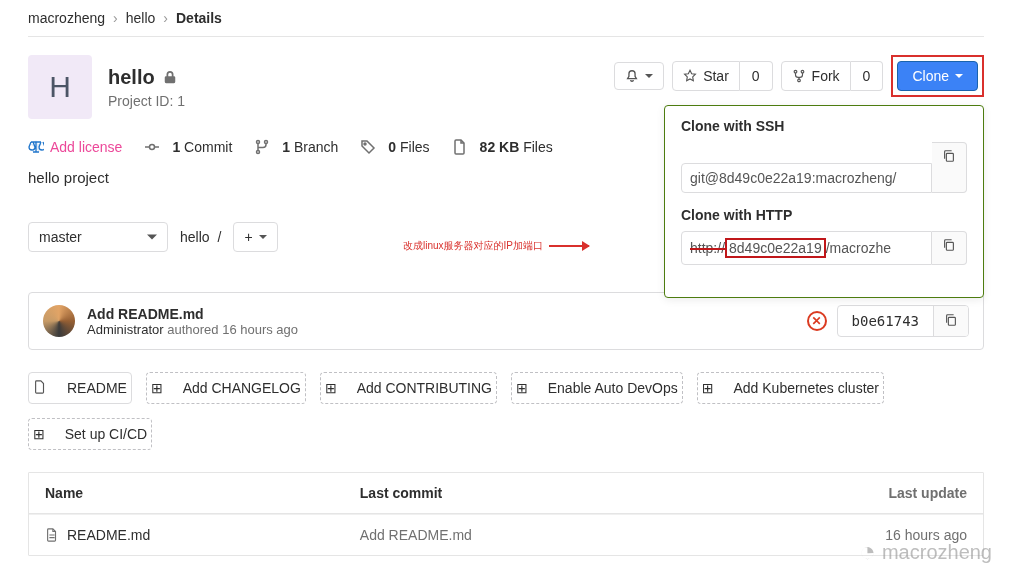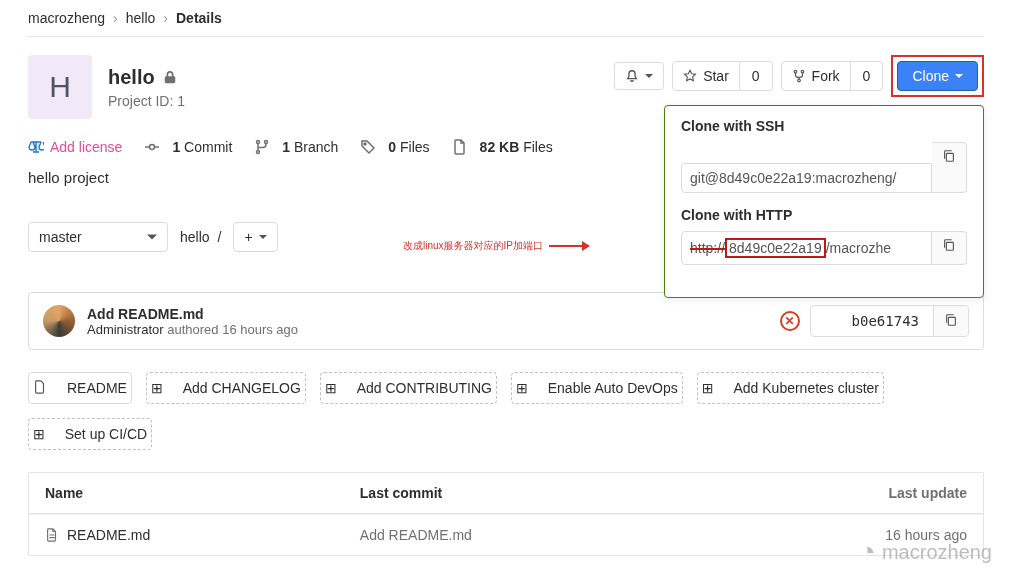--- a/index.html
+++ b/index.html
@@ -48,21 +48,21 @@
 .ann-line { width: 40px; height: 2px; background: #d9302c; position: relative; }
 .ann-line::after { content: ""; position: absolute; right: -1px; top: -4px; border-left: 8px solid #d9302c; border-top: 5px solid transparent; border-bottom: 5px solid transparent; }
 .commit-card { border: 1px solid #dcdcde; border-radius: 4px; margin-top: 40px; padding: 12px 14px; display: flex; align-items: center; justify-content: space-between; }
 .commit-left { display: flex; align-items: center; gap: 12px; }
 .commit-avatar { width: 32px; height: 32px; border-radius: 50%; background: conic-gradient(#e2a466,#965f33,#3a3a3a,#c79b67,#e2a466); }
 .commit-left .meta .msg { font-weight: 600; }
 .commit-left .meta .sub { color: #707070; font-size: 13px; }
 .commit-left .meta .sub .auth { color: #2e2e2e; }
 .commit-right { display: flex; align-items: center; gap: 10px; }
 .status-fail { width: 20px; height: 20px; border: 2px solid #db3b21; border-radius: 50%; display: flex; align-items: center; justify-content: center; color: #db3b21; font-size: 12px; font-weight: bold; }
-.sha-group { display: flex; border: 1px solid #dcdcde; border-radius: 4px; overflow: hidden; padding-left: 27px; }
+.sha-group { display: flex; border: 1px solid #dcdcde; border-radius: 4px; overflow: hidden; }
 .sha-group .sha { padding: 7px 14px; font-family: monospace; }
 .sha-group .cpy { border-left: 1px solid #dcdcde; padding: 7px 10px; background: #fafafa; color: #555; }
 .chip-row { display: flex; gap: 14px; margin-top: 22px; flex-wrap: wrap; }
 .chip { display: inline-flex; align-items: flex-start; gap: 20px; border: 1px dashed #c0c0c4; border-radius: 4px; padding: 7px 4px; color: #2e2e2e; background: #fff; }
 .chip.solid { border: 1px solid #dcdcde; }
 .file-table { width: 100%; border: 1px solid #e5e5e5; border-radius: 1px; margin-top: 22px; border-collapse: separate; border-spacing: 0; }
 .file-table th, .file-table td { text-align: left; padding: 12px 16px; font-size: 14px; color: #2e2e2e; }
 .file-table th { font-weight: 600; border-bottom: 1px solid #e5e5e5; }
 .file-table th:last-child, .file-table td:last-child { text-align: right; color: #707070; }
 .file-table td:nth-child(2) { color: #707070; }

